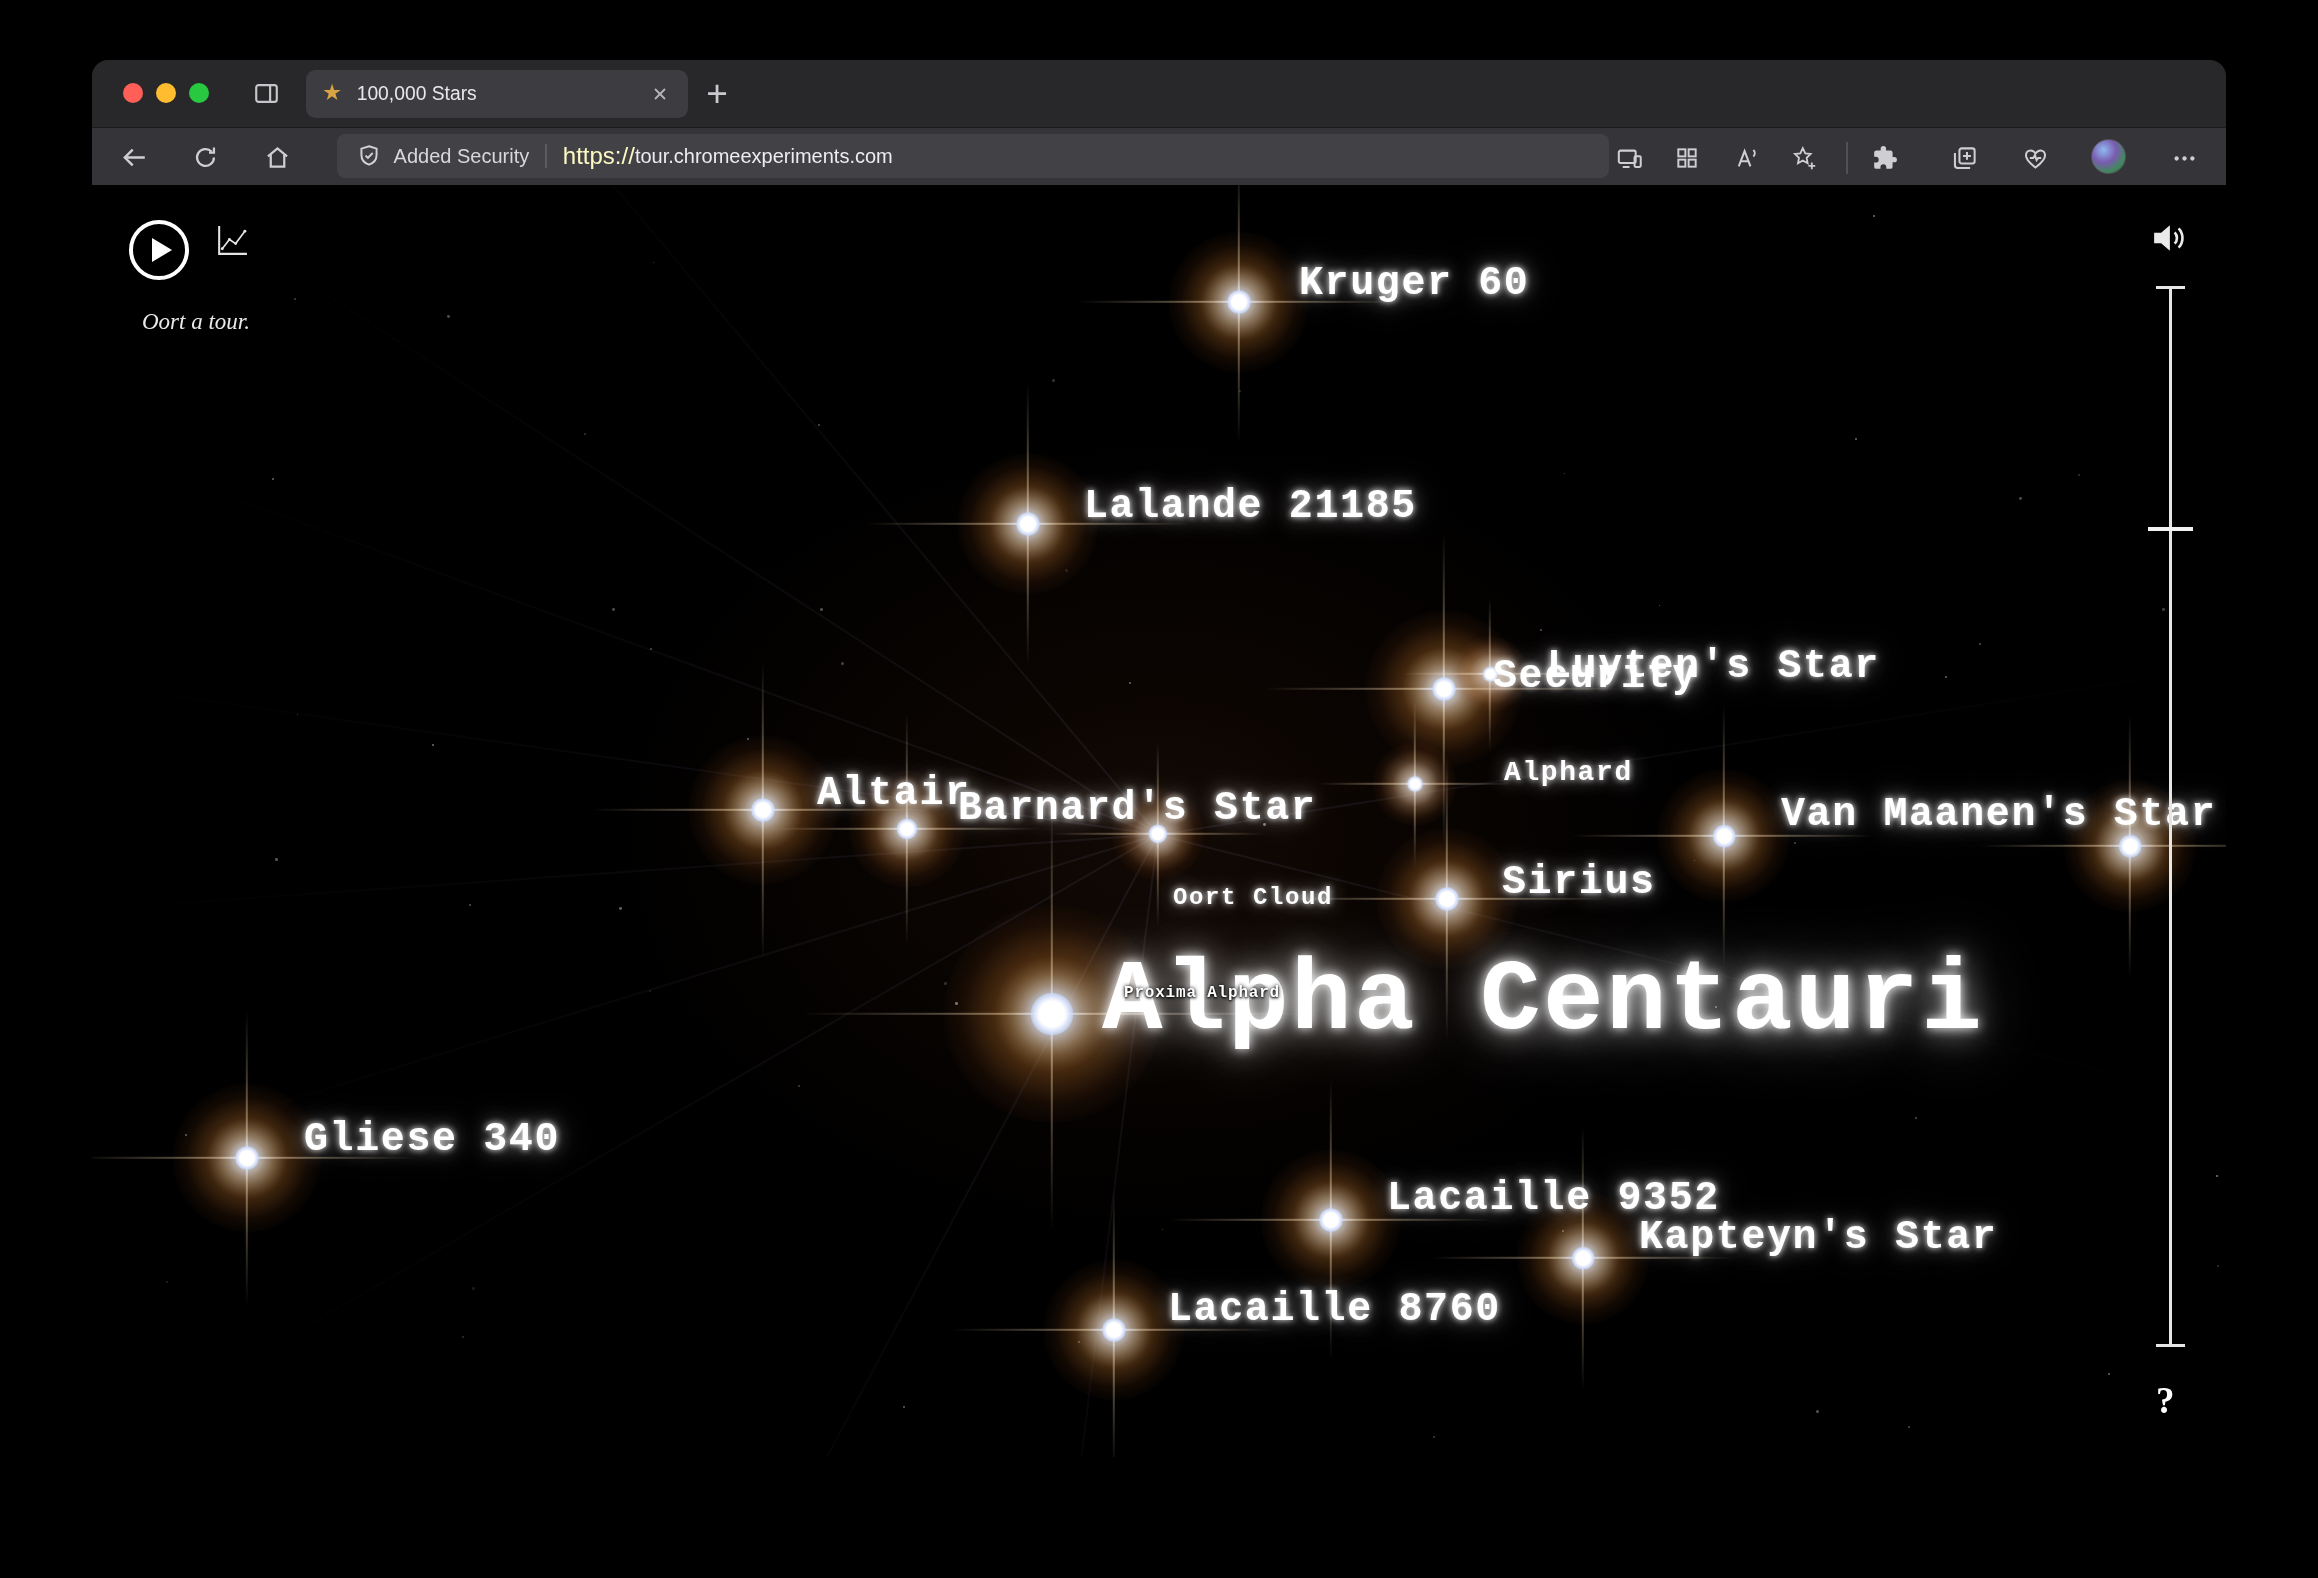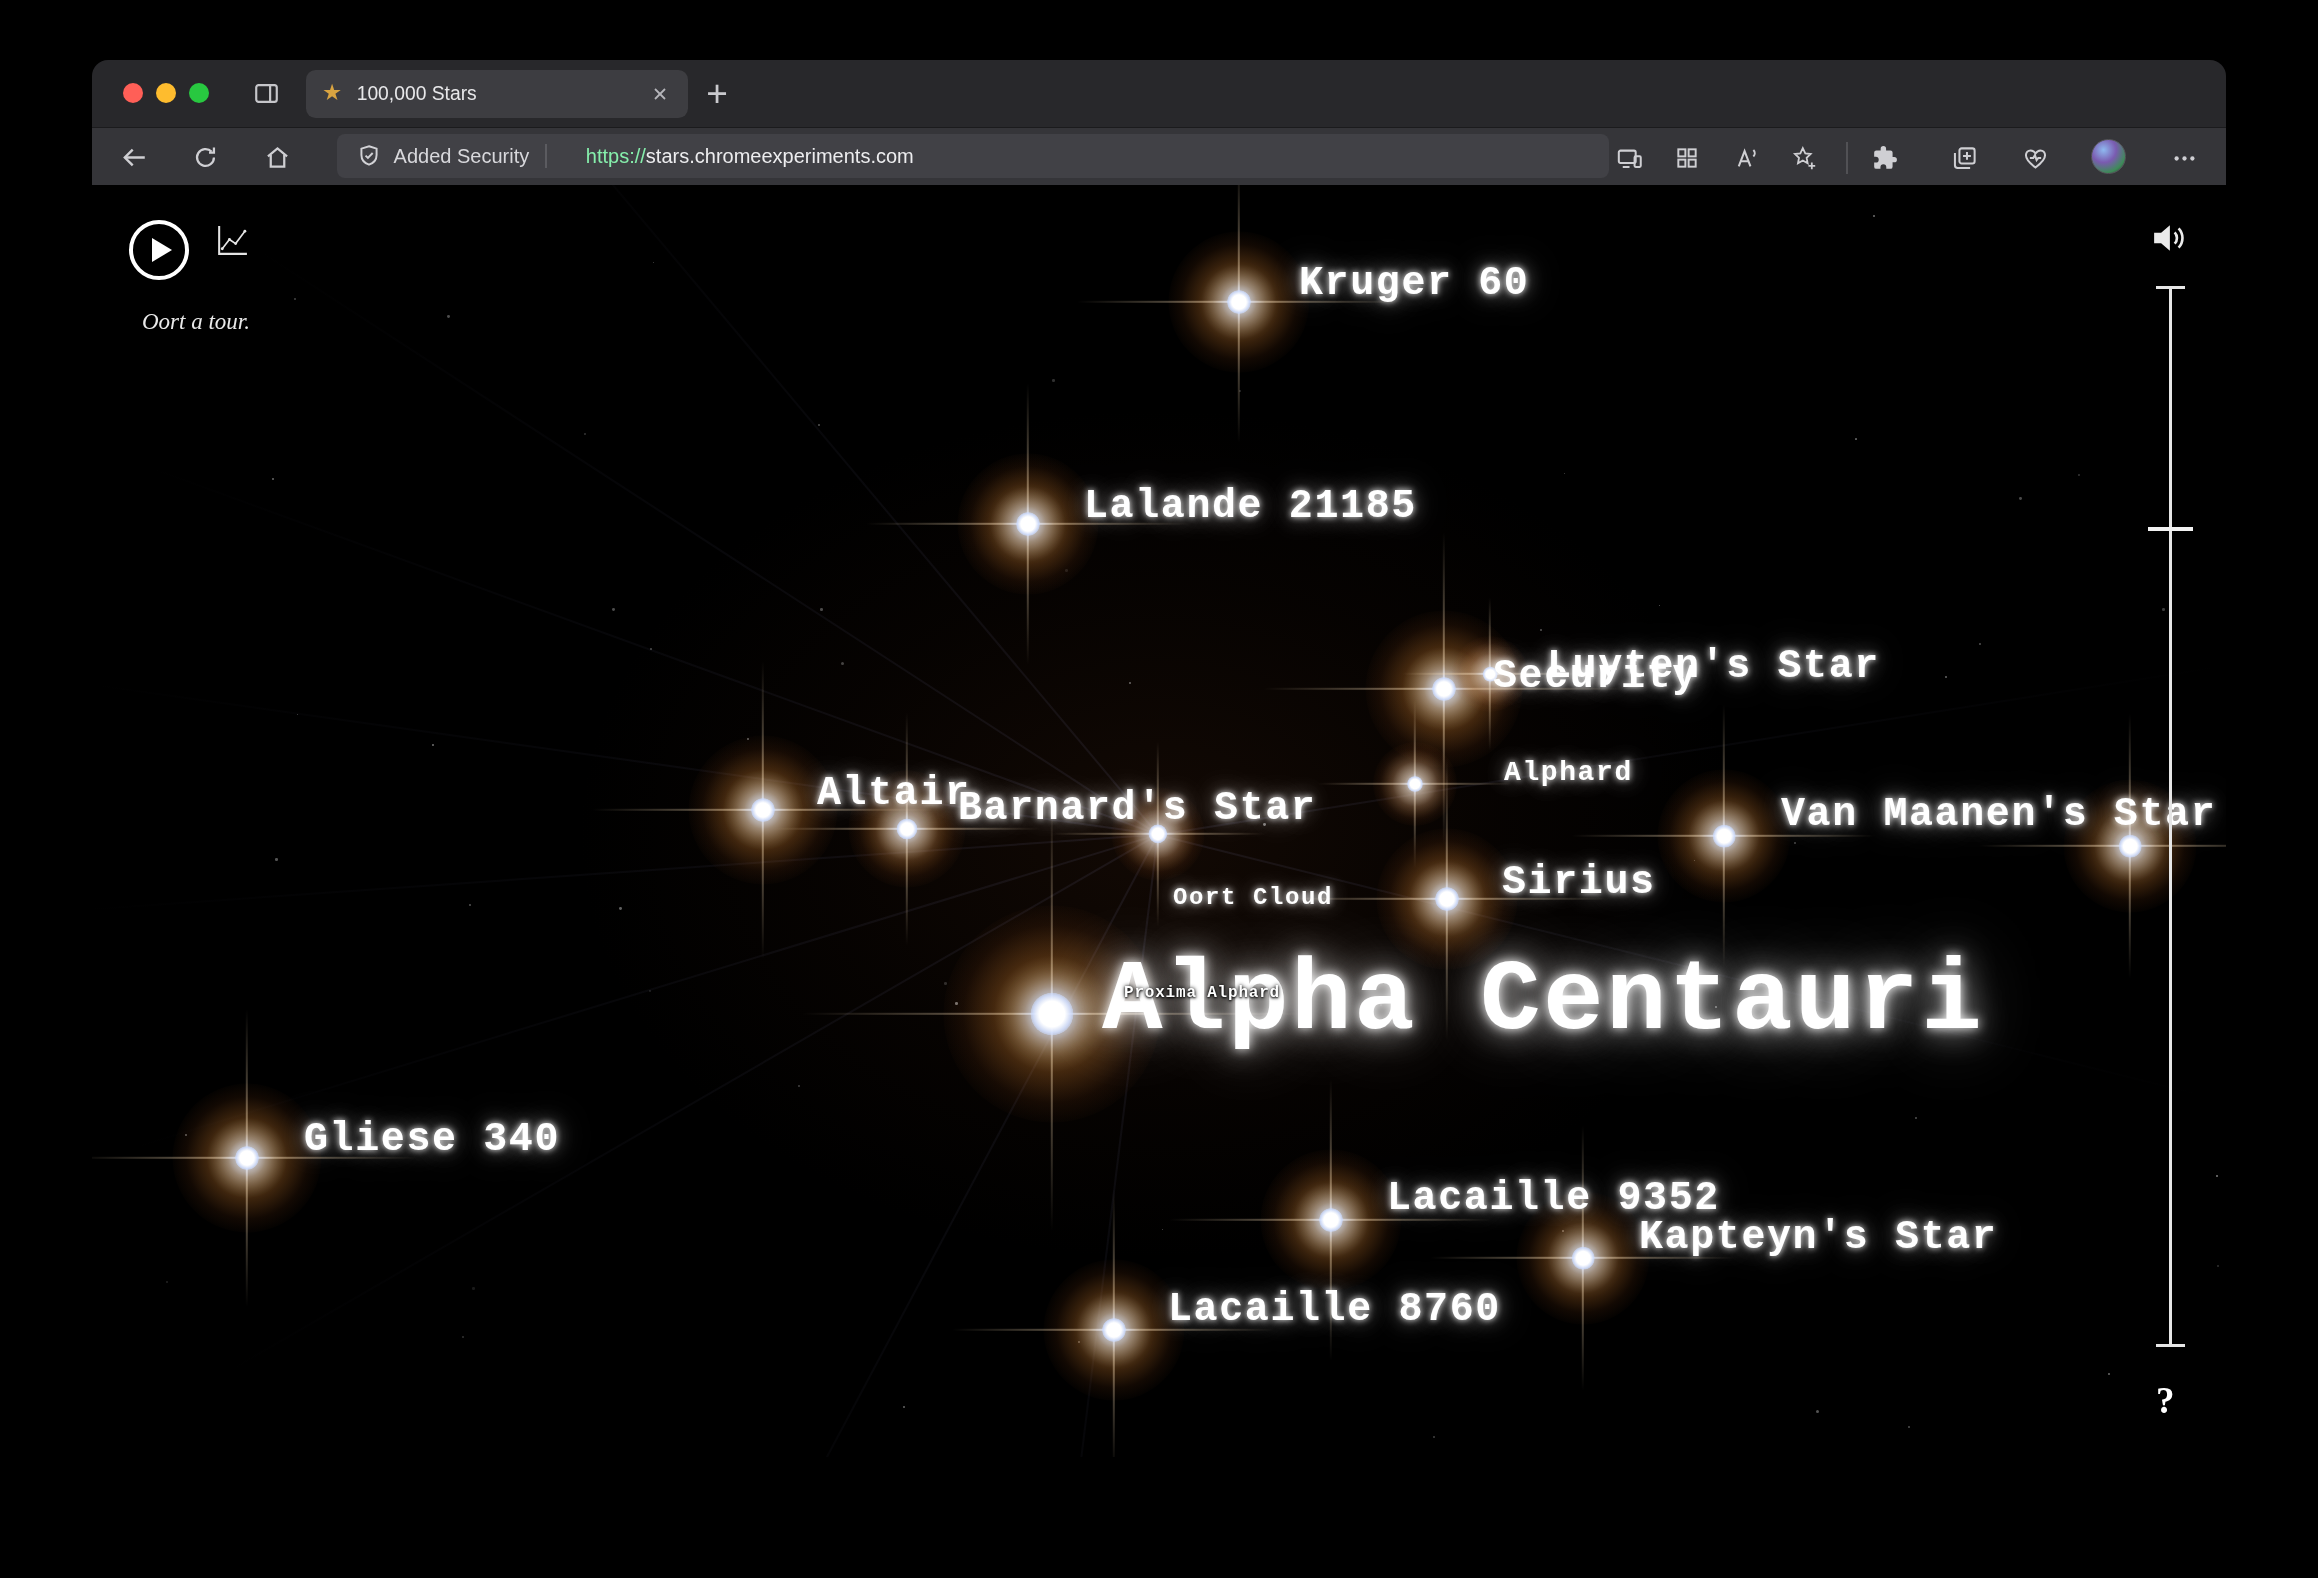--- a/index.html
+++ b/index.html
@@ -19,21 +19,21 @@
   .newtab-btn{position:absolute;left:605px;top:9.7px;width:40px;height:48px;color:#c9c9cd;font-size:37px;font-weight:300;display:flex;align-items:center;justify-content:center;line-height:1;}
 
   
   .toolbar{position:relative;height:58px;background:#353539;border-top:0.8px solid #1b1b1d;box-sizing:border-box;}
   .nav-btn{position:absolute;top:13px;width:48px;height:32px;display:flex;align-items:center;justify-content:center;color:#cfcfd3;}
   .nav-back{left:18.5px;} .nav-reload{left:89px;} .nav-home{left:161px;}
   .addressbar{position:absolute;left:245px;top:6.4px;width:1272px;height:44px;background:#414146;border-radius:8px;display:flex;align-items:center;padding:0 19.3px;box-sizing:border-box;}
   .addr-shield{width:26px;height:26px;color:#d2d2d6;flex:none;}
   .addr-sec{margin-left:11.3px;font-size:20px;color:#d8d8dc;white-space:nowrap;}
   .addr-sep{width:1.6px;height:24px;background:#5b5b60;margin:0 16px;flex:none;}
-  .addr-scheme{font-size:20px;color:#86efac;white-space:nowrap;margin-left:23px;}
+  .addr-scheme{font-size:24px;color:#fef9c3;white-space:nowrap;}
   .addr-host{font-size:20px;color:#ededef;white-space:nowrap;}
   .tool-icon{position:absolute;top:14.5px;width:40px;height:31px;display:flex;align-items:center;justify-content:center;color:#cfcfd3;}
   .toolsep{position:absolute;top:13.7px;width:1.6px;height:32px;background:#515155;}
   .avatar{position:absolute;top:11.3px;width:35px;height:35px;border-radius:50%;background:radial-gradient(circle at 35% 30%,#8fb9f0 0%,#7a5bb0 40%,#3f8a5a 72%,#1e3c2c 100%);border:0.8px solid #55555a;box-sizing:border-box;}
 
   
   .content{position:relative;width:2134px;height:1273px;background:#000;overflow:hidden;cursor:default;}
   .nebula{position:absolute;left:1066px;top:649px;width:1207px;height:885px;transform:translate(-50%,-50%);background:radial-gradient(ellipse,rgba(92,46,20,.20) 0%,rgba(60,28,12,.10) 40%,transparent 68%);z-index:0;}
   .ray{position:absolute;left:1066px;top:649px;width:1207px;height:1.6px;transform-origin:0 50%;background:linear-gradient(90deg,rgba(140,140,195,.11),rgba(140,140,195,.04) 55%,transparent 90%);z-index:0;}
   .bg-star{position:absolute;border-radius:50%;background:#fff;z-index:0;}
@@ -124,21 +124,21 @@
     <div class="addressbar">
       <span class="addr-shield">
         <svg viewBox="0 0 24 24" width="26" height="26" fill="none" stroke="currentColor" stroke-width="1.8">
           <path d="M12 3l7 2.2V11c0 4.6-3.1 7.6-7 9-3.9-1.4-7-4.4-7-9V5.2z"></path>
             <polyline points="8.8,11.6 11,13.8 15.4,9.2"></polyline>
         </svg>
       </span>
       <span class="addr-sec">Added Security</span>
       <span class="addr-sep"></span>
       <span class="addr-scheme">https://</span>
-      <span class="addr-host">stars.chromeexperiments.com</span>
+      <span class="addr-host">tour.chromeexperiments.com</span>
     </div>
 
     <div class="tool-icon" style="left:1517px">
       <svg viewBox="0 0 24 24" width="27" height="27" fill="none" stroke="currentColor" stroke-width="1.8">
         <rect x="2.5" y="5" width="15" height="11" rx="1.5"></rect>
           <line x1="6" y1="19.5" x2="12" y2="19.5"></line>
         <rect x="16.5" y="10" width="5.5" height="9.5" rx="1"></rect>
       </svg>
     </div>
     <div class="tool-icon" style="left:1575px">

